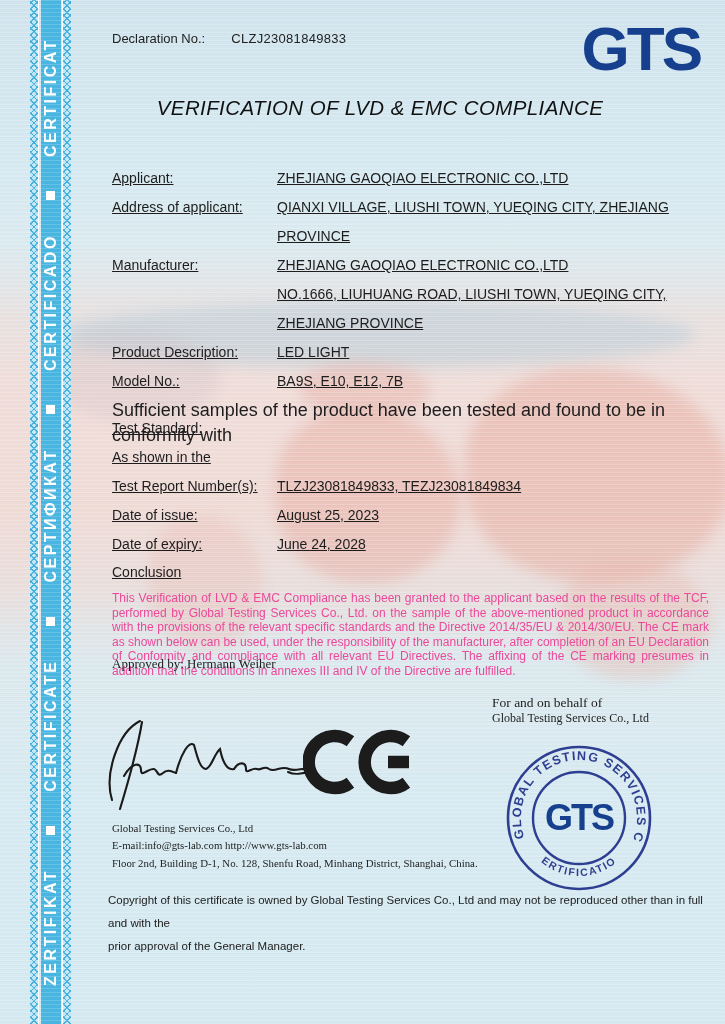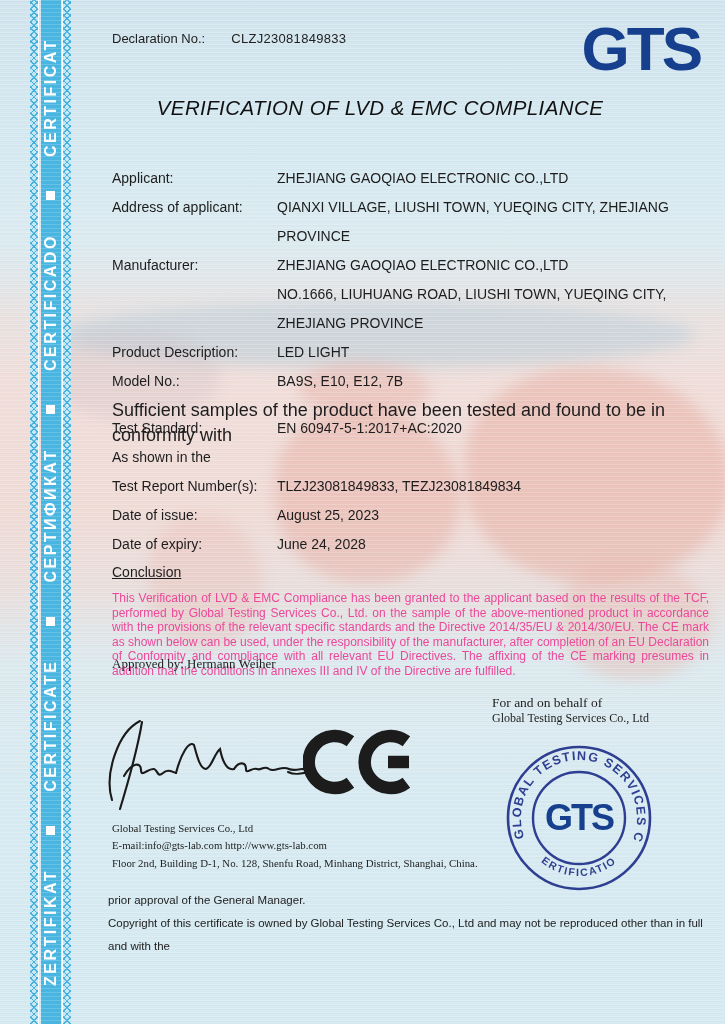--- a/index.html
+++ b/index.html
@@ -59,21 +59,21 @@
   }
   .title {
     position:absolute; left:75px; right:40px; top:96px; z-index:6;
     text-align:center; font-size:20.5px; font-weight:normal; font-style:italic;
     color:#111; letter-spacing:.4px;
   }
 
   
   .content { position:absolute; left:112px; right:15px; z-index:6; }
   .rows1 { top:164px; }
-  .frow { display:flex; }
+  .frow { display:flex;text-decoration:underline; }
   .flabel { width:165px; flex:none; font-size:14px; line-height:29px; }
   .fvalue { flex:1; font-size:14px; }
   .fvalue div { line-height:29px; white-space:nowrap; }
   .note { font-size:18px; line-height:25px; margin-top:2px; }
 
   .concl-head { position:absolute; left:112px; top:564px; z-index:6;
     font-size:14px; text-decoration:underline; }
   .concl-text { position:absolute; left:112px; right:16px; top:591px; z-index:6;
     font-size:12px; line-height:14.6px; text-align:justify; color:#ec4899; }
 
@@ -162,23 +162,20 @@
     <div class="fvalue">
         <div>BA9S, E10, E12, 7B</div>
       </div>
   </div>
   <div class="note">Sufficient samples of the product have been tested and found to be in conformity with</div>
 </div>
 
 <div class="content" style="top:414px">
   <div class="frow">
     <div class="flabel">Test Standard:</div>
-    <div class="fvalue">
-        <div>EN 60947-5-1:2017+AC:2020</div>
-      </div>
   </div>
   <div class="frow">
     <div class="flabel" style="width:260px">As shown in the</div>
     <div class="fvalue">
         <div></div>
       </div>
   </div>
   <div class="frow">
     <div class="flabel">Test Report Number(s):</div>
     <div class="fvalue">
@@ -243,17 +240,17 @@
   <text x="76" y="88" text-anchor="middle" font-family="Liberation Sans, sans-serif" font-size="36" font-weight="bold" letter-spacing="-2" fill="#16408e">GTS</text>
 </svg>
 
 <div class="contact">
   <div>Global Testing Services Co., Ltd</div>
   <div>E-mail:info@gts-lab.com  http://www.gts-lab.com</div>
   <div>Floor 2nd, Building D-1, No. 128, Shenfu Road, Minhang District, Shanghai, China.</div>
 </div>
 
 <div class="copyright">
+  <div>Copyright of this certificate is owned by Global Testing Services Co., Ltd and may not be reproduced other than in full and with the</div>
   <div>prior approval of the General Manager.</div>
-  <div>Copyright of this certificate is owned by Global Testing Services Co., Ltd and may not be reproduced other than in full and with the</div>
 </div>
 
 <div class="texture"></div>
 
 </body></html>

